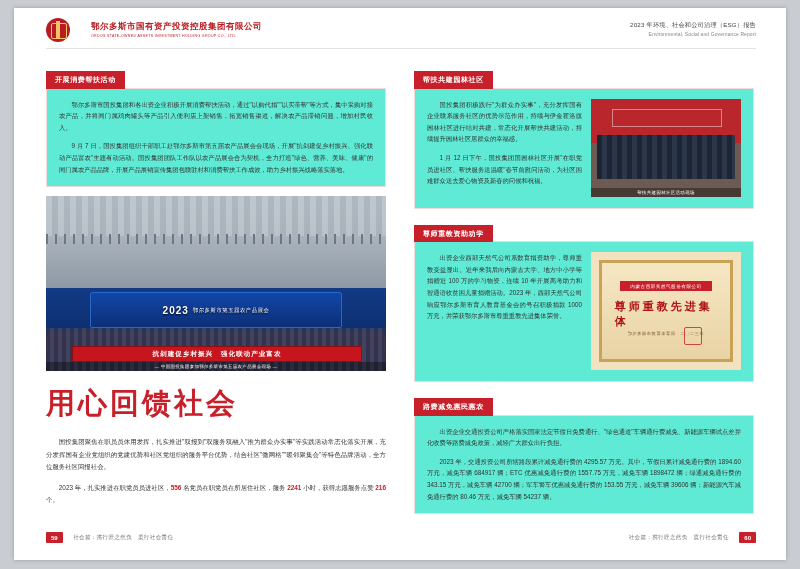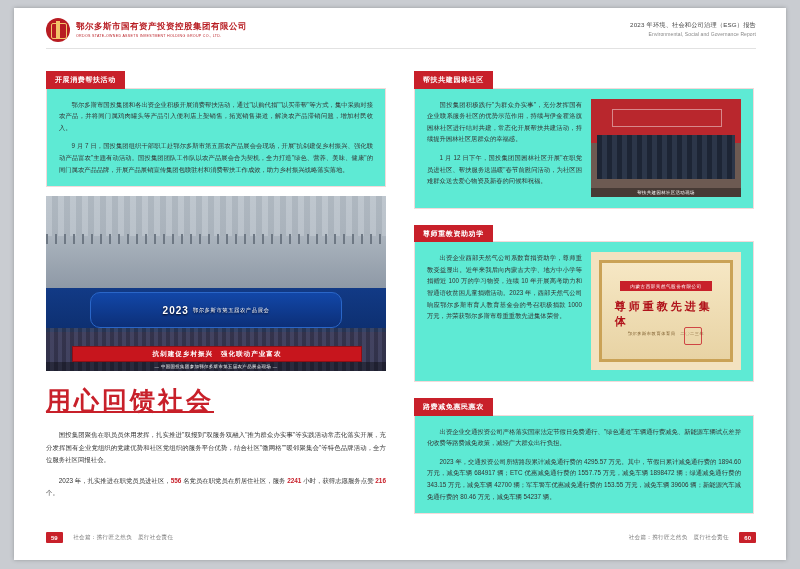--- a/index.html
+++ b/index.html
@@ -13,21 +13,21 @@
     position:absolute;left:14px;top:8px;
     width:772px;height:552px;
     background:#ffffff;
     box-shadow:0 0 4px rgba(0,0,0,.25);
   }
   
   .header{
     position:absolute;left:0;top:0;width:772px;height:42px;
   }
   .logo-wrap{
-    position:absolute;left:32px;top:10px;display:flex;align-items:center;gap:6px;
+    position:absolute;left:32px;top:10px;display:flex;align-items:center;gap:21px;
   }
   .logo-mark{
     width:24px;height:24px;border-radius:50%;
     background:#b81c22;position:relative;flex:none;
   }
   .logo-mark:before{
     content:"";position:absolute;left:5px;top:5px;width:14px;height:14px;
     border:1.6px solid #f2c46a;border-radius:2px;
   }
   .logo-mark:after{
@@ -73,21 +73,21 @@
   .arena-roof{position:absolute;left:0;top:0;right:0;height:40px;
     background:repeating-linear-gradient(90deg,#bcc4cc 0 6px,#a9b2bb 6px 12px);
     opacity:.85;}
   .arena-truss{position:absolute;left:0;top:38px;right:0;height:10px;
     background:repeating-linear-gradient(90deg,#6e7884 0 2px,transparent 2px 9px);}
   .arena-stage{position:absolute;left:0;top:92px;right:0;height:44px;
     background:linear-gradient(180deg,#123a86 0%,#0d2f70 100%);}
   .arena-banner{
     position:absolute;left:50%;transform:translateX(-50%);top:96px;
     width:250px;height:34px;background:linear-gradient(180deg,#1247a8,#0c2f78);
-    border:1px solid #2a66c8;border-radius:10px;
+    border:1px solid #2a66c8;border-radius:2px;
     color:#fff;display:flex;align-items:center;justify-content:center;
     font-size:10px;font-weight:bold;letter-spacing:1px;text-shadow:0 1px 2px #001;
   }
   .arena-banner small{font-size:5.4px;font-weight:normal;margin-left:4px;letter-spacing:.5px;}
   .arena-floor{position:absolute;left:0;top:136px;right:0;bottom:0;
     background:linear-gradient(180deg,#8e2026 0%,#6d171c 100%);}
   .crowd{position:absolute;left:0;top:132px;right:0;height:46px;
     background:repeating-linear-gradient(90deg,#2a3550 0 4px,#3b4767 4px 8px);
     opacity:.9;}
   .red-banner-2{
@@ -120,21 +120,21 @@
     display:flex;align-items:center;justify-content:center;
     color:#7a5a2a;font-size:4.2px;letter-spacing:.6px;}
   .plq-seal{position:absolute;right:22%;bottom:14px;width:16px;height:16px;
     border:1.5px solid #c8202a;border-radius:2px;opacity:.8;}
   
   .split{display:flex;gap:9px;align-items:flex-start;}
   .split .txt{flex:1;}
   .split .img{width:150px;flex:none;}
   
   .big-title{
-    margin-top:12px;font-size:25px;font-weight:bold;color:#c8202a;letter-spacing:3px;text-decoration:underline;
+    margin-top:12px;font-size:29px;font-weight:bold;color:#c8202a;letter-spacing:3px;
   }
   .body-text{margin-top:12px;}
   .body-text p{
     margin:0 0 8px 0;font-size:6.4px;line-height:1.95;color:#333;text-align:justify;text-indent:12.8px;
   }
   .hl{color:#c8202a;font-weight:bold;}
   
   .footer{position:absolute;left:32px;right:30px;bottom:14px;height:12px;}
   .pg-num{
     display:inline-block;background:#c8202a;color:#fff;font-size:6px;font-weight:bold;

